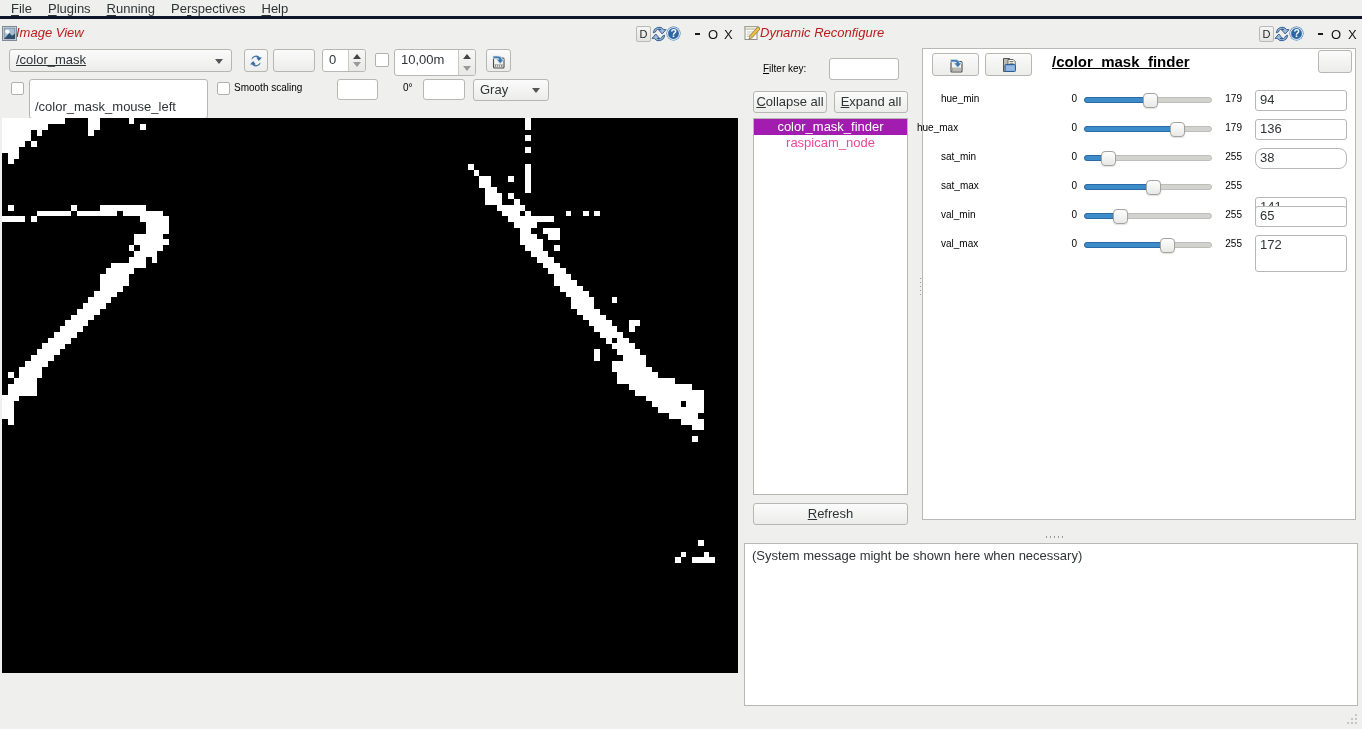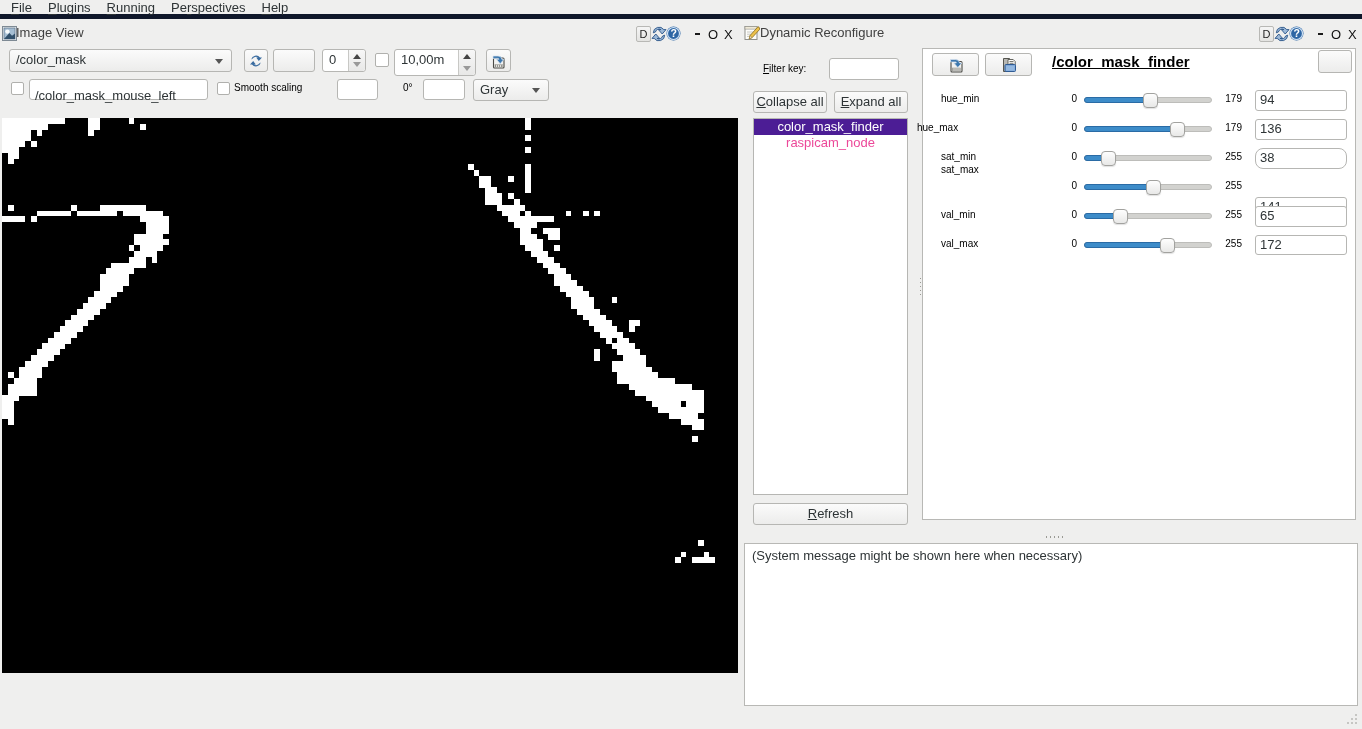--- a/index.html
+++ b/index.html
@@ -6,27 +6,27 @@
 html,body { width:1362px; height:729px; overflow:hidden; }
 body {
   font-family:"Liberation Sans", sans-serif;
   font-size:13px;
   background:#efefee;
   color:#2e3436;
   position:relative;
 }
 .menubar {
   position:absolute; left:0; top:0; width:1362px; height:19px;
-  background:#efefee; border-bottom:5px solid #0f172a;
+  background:#efefee; border-bottom:3px solid #0f172a;
   display:flex; align-items:center;
 }
 .menubar span { padding:0 8px; font-size:13px; }
 .menubar span:first-child { margin-left:3px; }
 .menubar u { text-decoration:underline; text-underline-offset:2px; }
-.dock-title { position:absolute; top:25px; height:18px; font-size:13px; color:#404040; }
+.dock-title { position:absolute; top:25px; height:18px; font-size:13px; color:#b91c1c;font-style:italic; }
 .tbtn { font-size:12px; color:#111; }
 .dbtn {
   position:absolute; width:15px; height:16px; border:1px solid #b8b8b5; border-radius:2px;
   background:linear-gradient(#f5f5f5,#e3e3e1); font-size:11px; text-align:center; line-height:14px; color:#222;
 }
 .btn {
   position:absolute; border:1px solid #b6b6b3; border-radius:3px;
   background:linear-gradient(#fbfbfb,#ececeb);
   font-size:13px; color:#2e3436; text-align:center;
 }
@@ -78,21 +78,21 @@
 </svg>
 <svg style="position:absolute;left:666px;top:26px;" width="15" height="15" viewBox="0 0 15 15">
  <circle cx="7.5" cy="7.5" r="7" fill="#2d66a5"></circle>
  <circle cx="7.5" cy="7.5" r="6" fill="none" stroke="#cfe0f2" stroke-width="1.2"></circle>
  <text x="7.6" y="11.3" font-size="10.5" font-weight="bold" fill="#fff" text-anchor="middle" font-family="Liberation Sans">?</text>
 </svg>
 <div style="position:absolute;left:695px;top:33px;width:5px;height:2px;background:#1a1a1a;"></div>
 <div class="tbtn" style="position:absolute;left:708px;top:27px;font-size:13px;">O</div>
 <div class="tbtn" style="position:absolute;left:724px;top:27px;font-size:13px;">X</div>
 
-<div class="combo" style="left:9px;top:49px;width:223px;height:23px;">/color_mask<span class="arr"></span></div>
+<div class="combo" style="left:9px;top:49px;width:223px;height:23px;text-decoration:underline;">/color_mask<span class="arr"></span></div>
 <div class="btn" style="left:244px;top:49px;width:24px;height:23px;"><svg style="margin-top:3px;" width="16" height="16" viewBox="0 0 16 16">
  <path d="M3.2 6.5 A5 5 0 0 1 12 4.5 L14 4.5 L10.8 8 L8.2 4.5 L10 4.5 A3.6 3.6 0 0 0 4.8 5.6 Z" fill="#3a6ca0"></path>
  <path d="M12.8 9.5 A5 5 0 0 1 4 11.5 L2 11.5 L5.2 8 L7.8 11.5 L6 11.5 A3.6 3.6 0 0 0 11.2 10.4 Z" fill="#3a6ca0"></path>
 </svg></div>
 <div class="btn" style="left:273px;top:49px;width:42px;height:23px;"></div>
 <div class="spin" style="left:322px;top:49px;width:44px;height:23px;">
     <span class="val">0</span>
     <span class="btns">
       <i class="up"></i>
       <i class="dn"></i>
@@ -107,21 +107,21 @@
     </span>
   </div>
 <div class="btn" style="left:486px;top:49px;width:25px;height:23px;"><svg style="margin-top:3px;" width="17" height="17" viewBox="0 0 17 17">
  <rect x="3.5" y="5" width="10.5" height="10" rx="1" fill="#f2f2f0" stroke="#4a4a46" stroke-width="1.1"></rect>
  <rect x="5" y="11.5" width="7.5" height="2.8" fill="#e0e0dd" stroke="#8a8a85" stroke-width="0.5"></rect>
  <path d="M5.5 12 v2 M7.5 12 v2 M9.5 12 v2 M11.5 12 v2" stroke="#76766f" stroke-width="0.7"></path>
  <path d="M3 3 L8 3 Q11.8 3 11.8 6.3 L14 6.3 L10.2 10.7 L6.4 6.3 L8.8 6.3 Q8.8 5.4 8 5.4 L3 5.4 Z" fill="#3c77ad" stroke="#d8e4f0" stroke-width="0.7"></path>
 </svg></div>
 
 <div class="checkbox" style="left:11px;top:82px;width:13px;height:13px;"></div>
-<div class="field" style="left:29px;top:79px;width:179px;height:21px;padding:8px 5px;">/color_mask_mouse_left</div>
+<div class="field" style="left:29px;top:79px;width:179px;height:21px;padding:19px 5px;">/color_mask_mouse_left</div>
 <div class="checkbox" style="left:217px;top:82px;width:13px;height:13px;"></div>
 <div class="lbl" style="left:234px;top:82px;">Smooth scaling</div>
 <div class="field" style="left:337px;top:79px;width:41px;height:21px;"></div>
 <div class="lbl" style="left:403px;top:82px;">0°</div>
 <div class="field" style="left:423px;top:79px;width:42px;height:21px;"></div>
 <div class="combo" style="left:473px;top:79px;width:76px;height:22px;">Gray<span class="arr"></span></div>
 
 <div id="mask" style="position:absolute;left:2px;top:118px;width:736px;height:555px;background:#000;">
     <svg width="736" height="555" viewBox="0 0 736 555" xmlns="http://www.w3.org/2000/svg" style="position:absolute;left:0;top:0;" shape-rendering="crispEdges">
       <g fill="#fff">
@@ -624,21 +624,21 @@
 <div style="position:absolute;left:1318px;top:33px;width:5px;height:2px;background:#1a1a1a;"></div>
 <div class="tbtn" style="position:absolute;left:1331px;top:27px;font-size:13px;">O</div>
 <div class="tbtn" style="position:absolute;left:1348px;top:27px;font-size:13px;">X</div>
 
 <div class="lbl" style="left:763px;top:63px;"><u>F</u>ilter key:</div>
 <div class="field" style="left:829px;top:58px;width:70px;height:22px;"></div>
 <div class="btn" style="left:753px;top:91px;width:74px;height:22px;line-height:20px;"><u>C</u>ollapse all</div>
 <div class="btn" style="left:834px;top:91px;width:74px;height:22px;line-height:20px;"><u>E</u>xpand all</div>
 
 <div style="position:absolute;left:753px;top:118px;width:155px;height:377px;background:#fff;border:1px solid #b6b6b3;">
-  <div style="height:16px;background:#4c1d95;color:#fff;text-align:center;font-size:13px;line-height:16px;">color_mask_finder</div>
+  <div style="height:16px;background:#a21caf;color:#fff;text-align:center;font-size:13px;line-height:16px;">color_mask_finder</div>
   <div style="height:16px;color:#ec4899;text-align:center;font-size:13px;line-height:15px;">raspicam_node</div>
 </div>
 <div class="btn" style="left:753px;top:503px;width:155px;height:22px;line-height:20px;"><u>R</u>efresh</div>
 
 <div style="position:absolute;left:922px;top:48px;width:434px;height:472px;background:#fff;border:1px solid #b8b8b5;"></div>
 <div class="btn" id="pbtn1" style="left:932px;top:53px;width:47px;height:23px;"><svg style="margin-top:2px;" width="18" height="18" viewBox="0 0 18 18">
  <rect x="4" y="5.5" width="11" height="10.5" rx="1" fill="#f2f2f0" stroke="#4a4a46" stroke-width="1.1"></rect>
  <rect x="5.5" y="12" width="8" height="3" fill="#e0e0dd" stroke="#8a8a85" stroke-width="0.5"></rect>
  <path d="M6 12.5 v2 M8 12.5 v2 M10 12.5 v2 M12 12.5 v2" stroke="#76766f" stroke-width="0.7"></path>
  <path d="M3.5 3.5 L8.5 3.5 Q12.5 3.5 12.5 7 L14.8 7 L10.8 11.5 L6.8 7 L9.3 7 Q9.3 6 8.5 6 L3.5 6 Z" fill="#3c77ad" stroke="#d8e4f0" stroke-width="0.7"></path>
@@ -668,41 +668,41 @@
 <div style="position:absolute;left:1170px;top:122px;width:15px;height:15px;background:linear-gradient(#fefefe,#e8e8e7);border:1px solid #a2a29f;border-radius:4px;box-shadow:0 1px 1px rgba(0,0,0,0.12);"></div>
 <div class="lbl" style="left:1216px;top:122px;width:26px;text-align:right;">179</div>
 <div class="field" style="left:1255px;top:119px;width:92px;height:21px;padding:1px 4px;">136</div>
 <div class="lbl" style="left:941px;top:151px;">sat_min</div>
 <div class="lbl" style="left:1060px;top:151px;width:17px;text-align:right;">0</div>
 <div style="position:absolute;left:1084px;top:155px;width:128px;height:6px;background:#d2d2cf;border-radius:3px;border:1px solid #bdbdba;"></div>
 <div style="position:absolute;left:1084px;top:155px;width:24px;height:6px;background:#3d8cc9;border-radius:3px;border:1px solid #2a6ba5;"></div>
 <div style="position:absolute;left:1101px;top:151px;width:15px;height:15px;background:linear-gradient(#fefefe,#e8e8e7);border:1px solid #a2a29f;border-radius:4px;box-shadow:0 1px 1px rgba(0,0,0,0.12);"></div>
 <div class="lbl" style="left:1216px;top:151px;width:26px;text-align:right;">255</div>
 <div class="field" style="left:1255px;top:148px;width:92px;height:21px;padding:1px 4px;border-radius:8px;">38</div>
-<div class="lbl" style="left:941px;top:164px;">sat_max</div>
+<div class="lbl" style="left:941px;top:180px;">sat_max</div>
 <div class="lbl" style="left:1060px;top:180px;width:17px;text-align:right;">0</div>
 <div style="position:absolute;left:1084px;top:184px;width:128px;height:6px;background:#d2d2cf;border-radius:3px;border:1px solid #bdbdba;"></div>
 <div style="position:absolute;left:1084px;top:184px;width:70px;height:6px;background:#3d8cc9;border-radius:3px;border:1px solid #2a6ba5;"></div>
 <div style="position:absolute;left:1146px;top:180px;width:15px;height:15px;background:linear-gradient(#fefefe,#e8e8e7);border:1px solid #a2a29f;border-radius:4px;box-shadow:0 1px 1px rgba(0,0,0,0.12);"></div>
 <div class="lbl" style="left:1216px;top:180px;width:26px;text-align:right;">255</div>
 <div class="field" style="left:1255px;top:177px;width:92px;height:21px;padding:1px 4px;margin-top:20px;">141</div>
 <div class="lbl" style="left:941px;top:209px;">val_min</div>
 <div class="lbl" style="left:1060px;top:209px;width:17px;text-align:right;">0</div>
 <div style="position:absolute;left:1084px;top:213px;width:128px;height:6px;background:#d2d2cf;border-radius:3px;border:1px solid #bdbdba;"></div>
 <div style="position:absolute;left:1084px;top:213px;width:36px;height:6px;background:#3d8cc9;border-radius:3px;border:1px solid #2a6ba5;"></div>
 <div style="position:absolute;left:1113px;top:209px;width:15px;height:15px;background:linear-gradient(#fefefe,#e8e8e7);border:1px solid #a2a29f;border-radius:4px;box-shadow:0 1px 1px rgba(0,0,0,0.12);"></div>
 <div class="lbl" style="left:1216px;top:209px;width:26px;text-align:right;">255</div>
 <div class="field" style="left:1255px;top:206px;width:92px;height:21px;padding:1px 4px;">65</div>
 <div class="lbl" style="left:941px;top:238px;">val_max</div>
 <div class="lbl" style="left:1060px;top:238px;width:17px;text-align:right;">0</div>
 <div style="position:absolute;left:1084px;top:242px;width:128px;height:6px;background:#d2d2cf;border-radius:3px;border:1px solid #bdbdba;"></div>
 <div style="position:absolute;left:1084px;top:242px;width:84px;height:6px;background:#3d8cc9;border-radius:3px;border:1px solid #2a6ba5;"></div>
 <div style="position:absolute;left:1160px;top:238px;width:15px;height:15px;background:linear-gradient(#fefefe,#e8e8e7);border:1px solid #a2a29f;border-radius:4px;box-shadow:0 1px 1px rgba(0,0,0,0.12);"></div>
 <div class="lbl" style="left:1216px;top:238px;width:26px;text-align:right;">255</div>
-<div class="field" style="left:1255px;top:235px;width:92px;height:20px;padding:1px 4px;">172</div>
+<div class="field" style="left:1255px;top:235px;width:92px;height:37px;padding:1px 4px;">172</div>
 </div>
 
 <div id="vsplit" style="position:absolute;left:919px;top:278px;width:2px;height:20px;background-image:repeating-linear-gradient(#9a9a94 0 1px,transparent 1px 4px);background-size:1px 100%;background-position:center;background-repeat:no-repeat;"></div>
 <div id="hsplit" style="position:absolute;left:1046px;top:536px;width:18px;height:2px;background-image:repeating-linear-gradient(90deg,#9a9a94 0 1px,transparent 1px 4px);"></div>
 
 <div style="position:absolute;left:744px;top:543px;width:614px;height:163px;background:#fff;border:1px solid #b8b8b5;padding:4px 7px;font-size:13px;">(System message might be shown here when necessary)</div>
 
 <svg style="position:absolute;left:1344px;top:712px;" width="14" height="13" viewBox="0 0 14 13">
  <g fill="#b9b9b4">
       <circle cx="12" cy="11" r="1"></circle>

